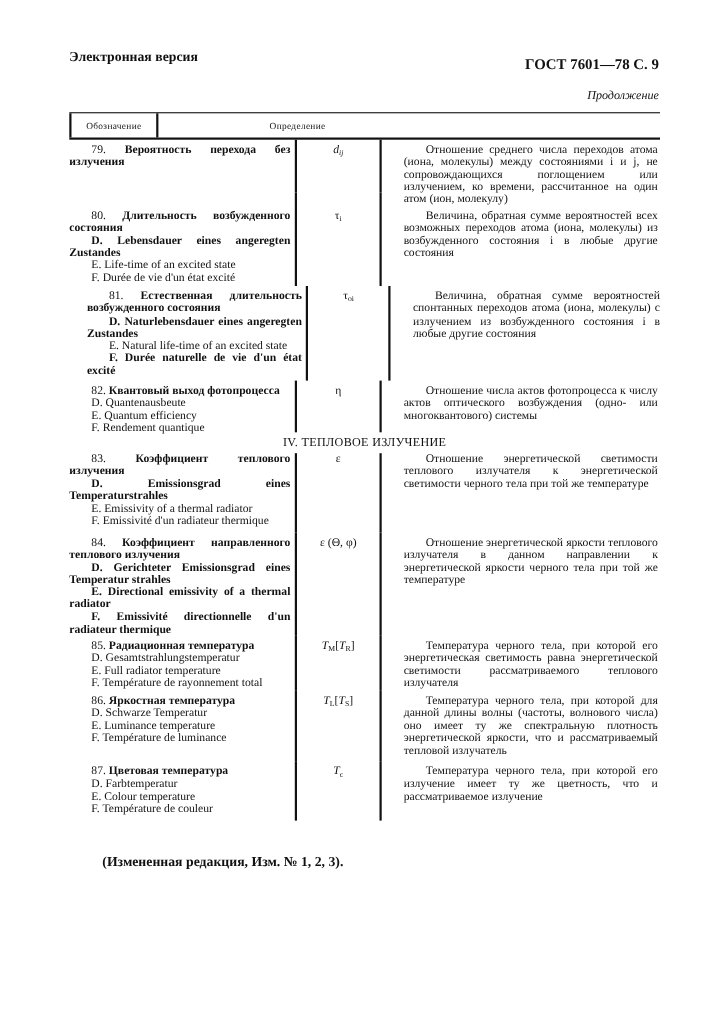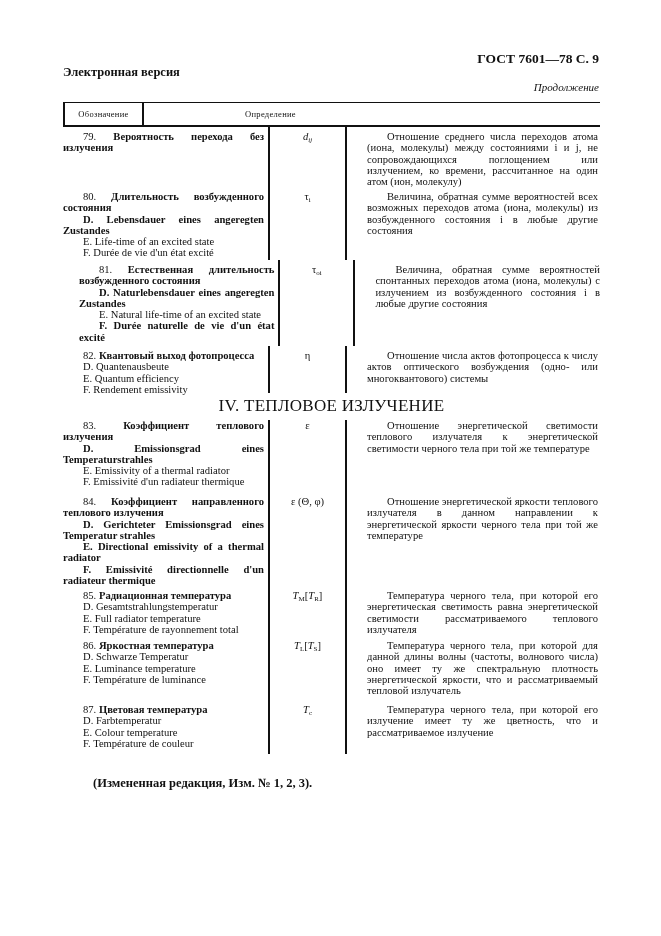--- a/index.html
+++ b/index.html
@@ -1,18 +1,18 @@
 <!DOCTYPE html>
 <html><head>
 <meta charset="utf-8">
 <style>
   html, body { margin: 0; padding: 0; background: #ffffff; }
   body { width: 661px; height: 936px; position: relative; overflow: hidden;
          font-family: "Liberation Serif", "DejaVu Serif", serif; color: #111; }
-  .hdr-left { position: absolute; left: 63px; top: 65px; font-size: 12.5px; font-weight: bold; }
+  .hdr-left { position: absolute; left: 63px; top: 44px; font-size: 12.5px; font-weight: bold; }
   .hdr-right { position: absolute; right: 62px; top: 51px; font-size: 13.5px; font-weight: bold; }
   .cont { position: absolute; right: 62px; top: 81px; font-size: 11px; font-style: italic; }
   .tbl { position: absolute; left: 63px; top: 102px; width: 537px; }
   .thead { display: flex; border-top: 1px solid #111; border-bottom: 2px solid #111; height: 22px; font-size: 8.5px; letter-spacing: 0.3px; }
   .thead div { display: flex; align-items: center; justify-content: center; }
   .c1 { width: 205px; }
   .c2 { width: 77px; border-left: 2px solid #111; }
   .c3 { width: 253px; border-left: 2px solid #111; }
   .row { display: flex; font-size: 10.6px; line-height: 11.3px; }
   .row .c1 { padding: 4px 4px 4px 0; box-sizing: border-box; text-align: justify; }
@@ -20,21 +20,21 @@
   .row .c3 { padding: 4px 0 4px 20px; box-sizing: border-box; text-align: justify; }
   .term-title { text-indent: 20px; }
   .term-title b { font-weight: bold; }
   .sub { text-indent: 20px; font-weight: bold; }
   .sub-flat { padding-left: 20px; text-indent: 0; }
   .def { text-indent: 20px; }
   .sym { font-style: italic; }
   .sym-up { font-style: normal; }
   sub { font-size: 7px; vertical-align: -2px; font-style: normal; }
   sub.it { font-style: italic; }
-  .section { text-align: center; font-size: 17px; letter-spacing: 0.3px; padding: 3px 0 4px 0; background: #fff; }
+  .section { text-align: center; font-size: 11px; letter-spacing: 0.3px; padding: 3px 0 4px 0; background: #fff; }
   .note { position: absolute; left: 93px; top: 776px; font-size: 12.5px; font-weight: bold; }
 </style>
 </head>
 <body>
 
 <div class="hdr-left">Электронная версия</div>
 <div class="hdr-right">ГОСТ 7601—78 С. 9</div>
 <div class="cont">Продолжение</div>
 
 <div class="tbl">
@@ -77,21 +77,21 @@
     <div class="c3">
         <div class="def">Величина, обратная сумме вероятностей спонтанных переходов атома (иона, молекулы) с излучением из возбужденного состояния i в любые другие состояния</div>
       </div>
   </div>
 
   <div class="row" style="height:47px;">
     <div class="c1">
       <div class="sub-flat"><span>82.</span> <b>Квантовый выход фотопроцесса</b></div>
       <div class="sub-flat">D. Quantenausbeute</div>
       <div class="sub-flat">E. Quantum efficiency</div>
-      <div class="sub-flat">F. Rendement emissivity</div>
+      <div class="sub-flat">F. Rendement quantique</div>
     </div>
     <div class="c2"><span class="sym-up">η</span></div>
     <div class="c3">
         <div class="def">Отношение числа актов фотопроцесса к числу актов оптического возбуждения (одно- или многоквантового) системы</div>
       </div>
   </div>
 
   <div class="section">IV. ТЕПЛОВОЕ ИЗЛУЧЕНИЕ</div>
 
   <div class="row" style="height:72px;">

